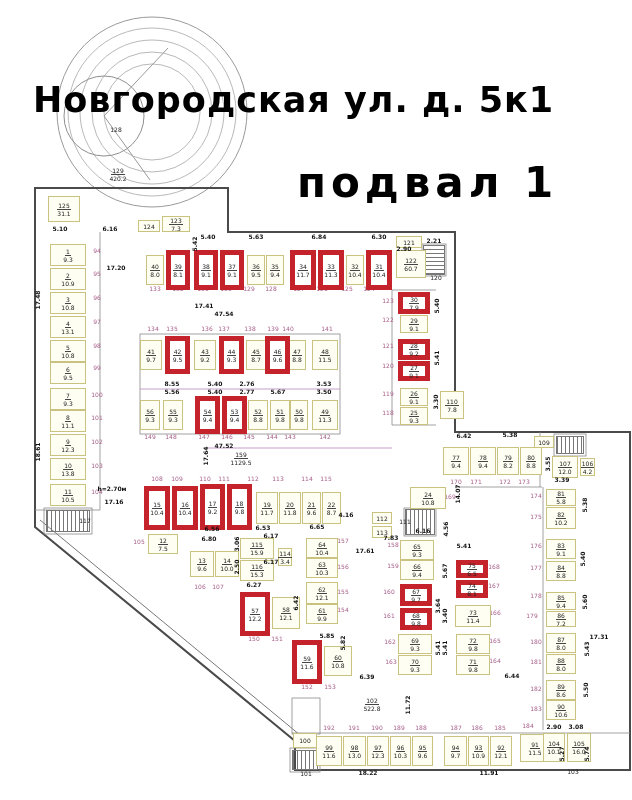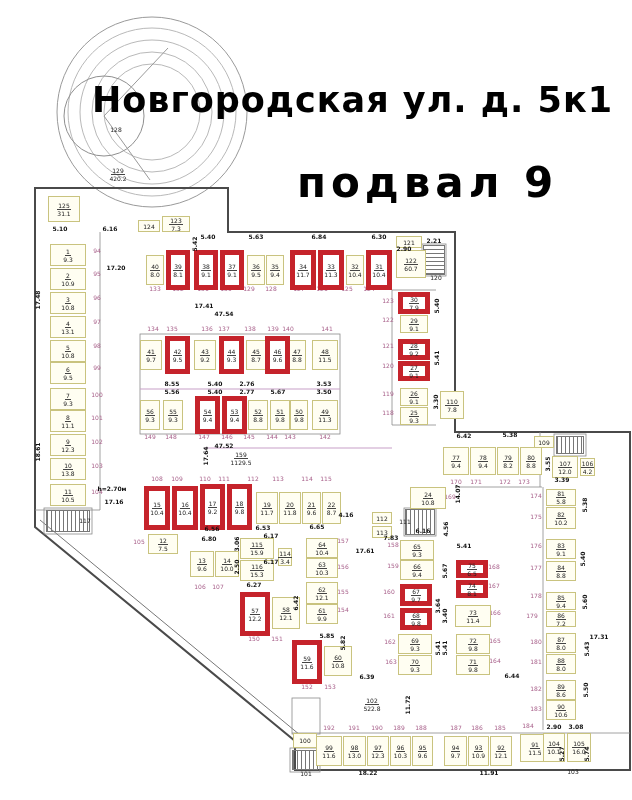--- a/index.html
+++ b/index.html
@@ -1,20 +1,20 @@
 <!DOCTYPE html>
 <html><head>
 <meta charset="utf-8">
 <style>
   html,body{margin:0;padding:0;background:#fff;}
   .canvas{position:relative;width:632px;height:800px;background:#fff;overflow:hidden;
           font-family:"DejaVu Sans",sans-serif;}
   .canvas svg{position:absolute;left:0;top:0;}
   .title1{position:absolute;left:33px;top:80px;width:580px;font-size:35px;font-weight:bold;
-          letter-spacing:1px;color:#000;white-space:nowrap;z-index:30;text-align:right;}
+          letter-spacing:1px;color:#000;white-space:nowrap;z-index:30;}
   .title2{position:absolute;left:297px;top:158px;font-size:42px;font-weight:bold;
           letter-spacing:5px;color:#000;white-space:nowrap;z-index:30;}
   .room{position:absolute;box-sizing:border-box;border:1px solid var(--roomBorder);
         background:var(--roomBg);display:flex;flex-direction:column;align-items:center;
         justify-content:center;z-index:10;}
   .room .rn{font-size:6px;line-height:7px;color:#222;border-bottom:1px solid #444;padding:0 1px;}
   .room .ra{font-size:6px;line-height:7px;color:#222;}
   .room.solo .rn{border-bottom:none;}
   .room.red{border:5px solid var(--red);background:#fff;z-index:12;}
   .room.plain{border:none;background:transparent;z-index:11;}
@@ -74,21 +74,21 @@
     </g>
   </svg>
 
   <div class="hatch v" style="left:423px;top:245px;width:22px;height:30px;"></div>
   <div class="hatch" style="left:405px;top:509px;width:30px;height:26px;"></div>
   <div class="hatch" style="left:46px;top:510px;width:44px;height:22px;"></div>
   <div class="hatch" style="left:556px;top:436px;width:28px;height:18px;"></div>
   <div class="hatch" style="left:292px;top:750px;width:26px;height:20px;"></div>
 
   <div class="title1">Новгородская ул. д. 5к1</div>
-  <div class="title2">подвал 9</div>
+  <div class="title2">подвал 1</div>
 
   <div>
       <div class="room" style="left: 50px; top: 244px; width: 36px; height: 22px;">
     <span class="rn">1</span>
     <span class="ra">9.3</span>
   </div>
       <div class="room" style="left: 50px; top: 268px; width: 36px; height: 22px;">
     <span class="rn">2</span>
     <span class="ra">10.9</span>
   </div>

